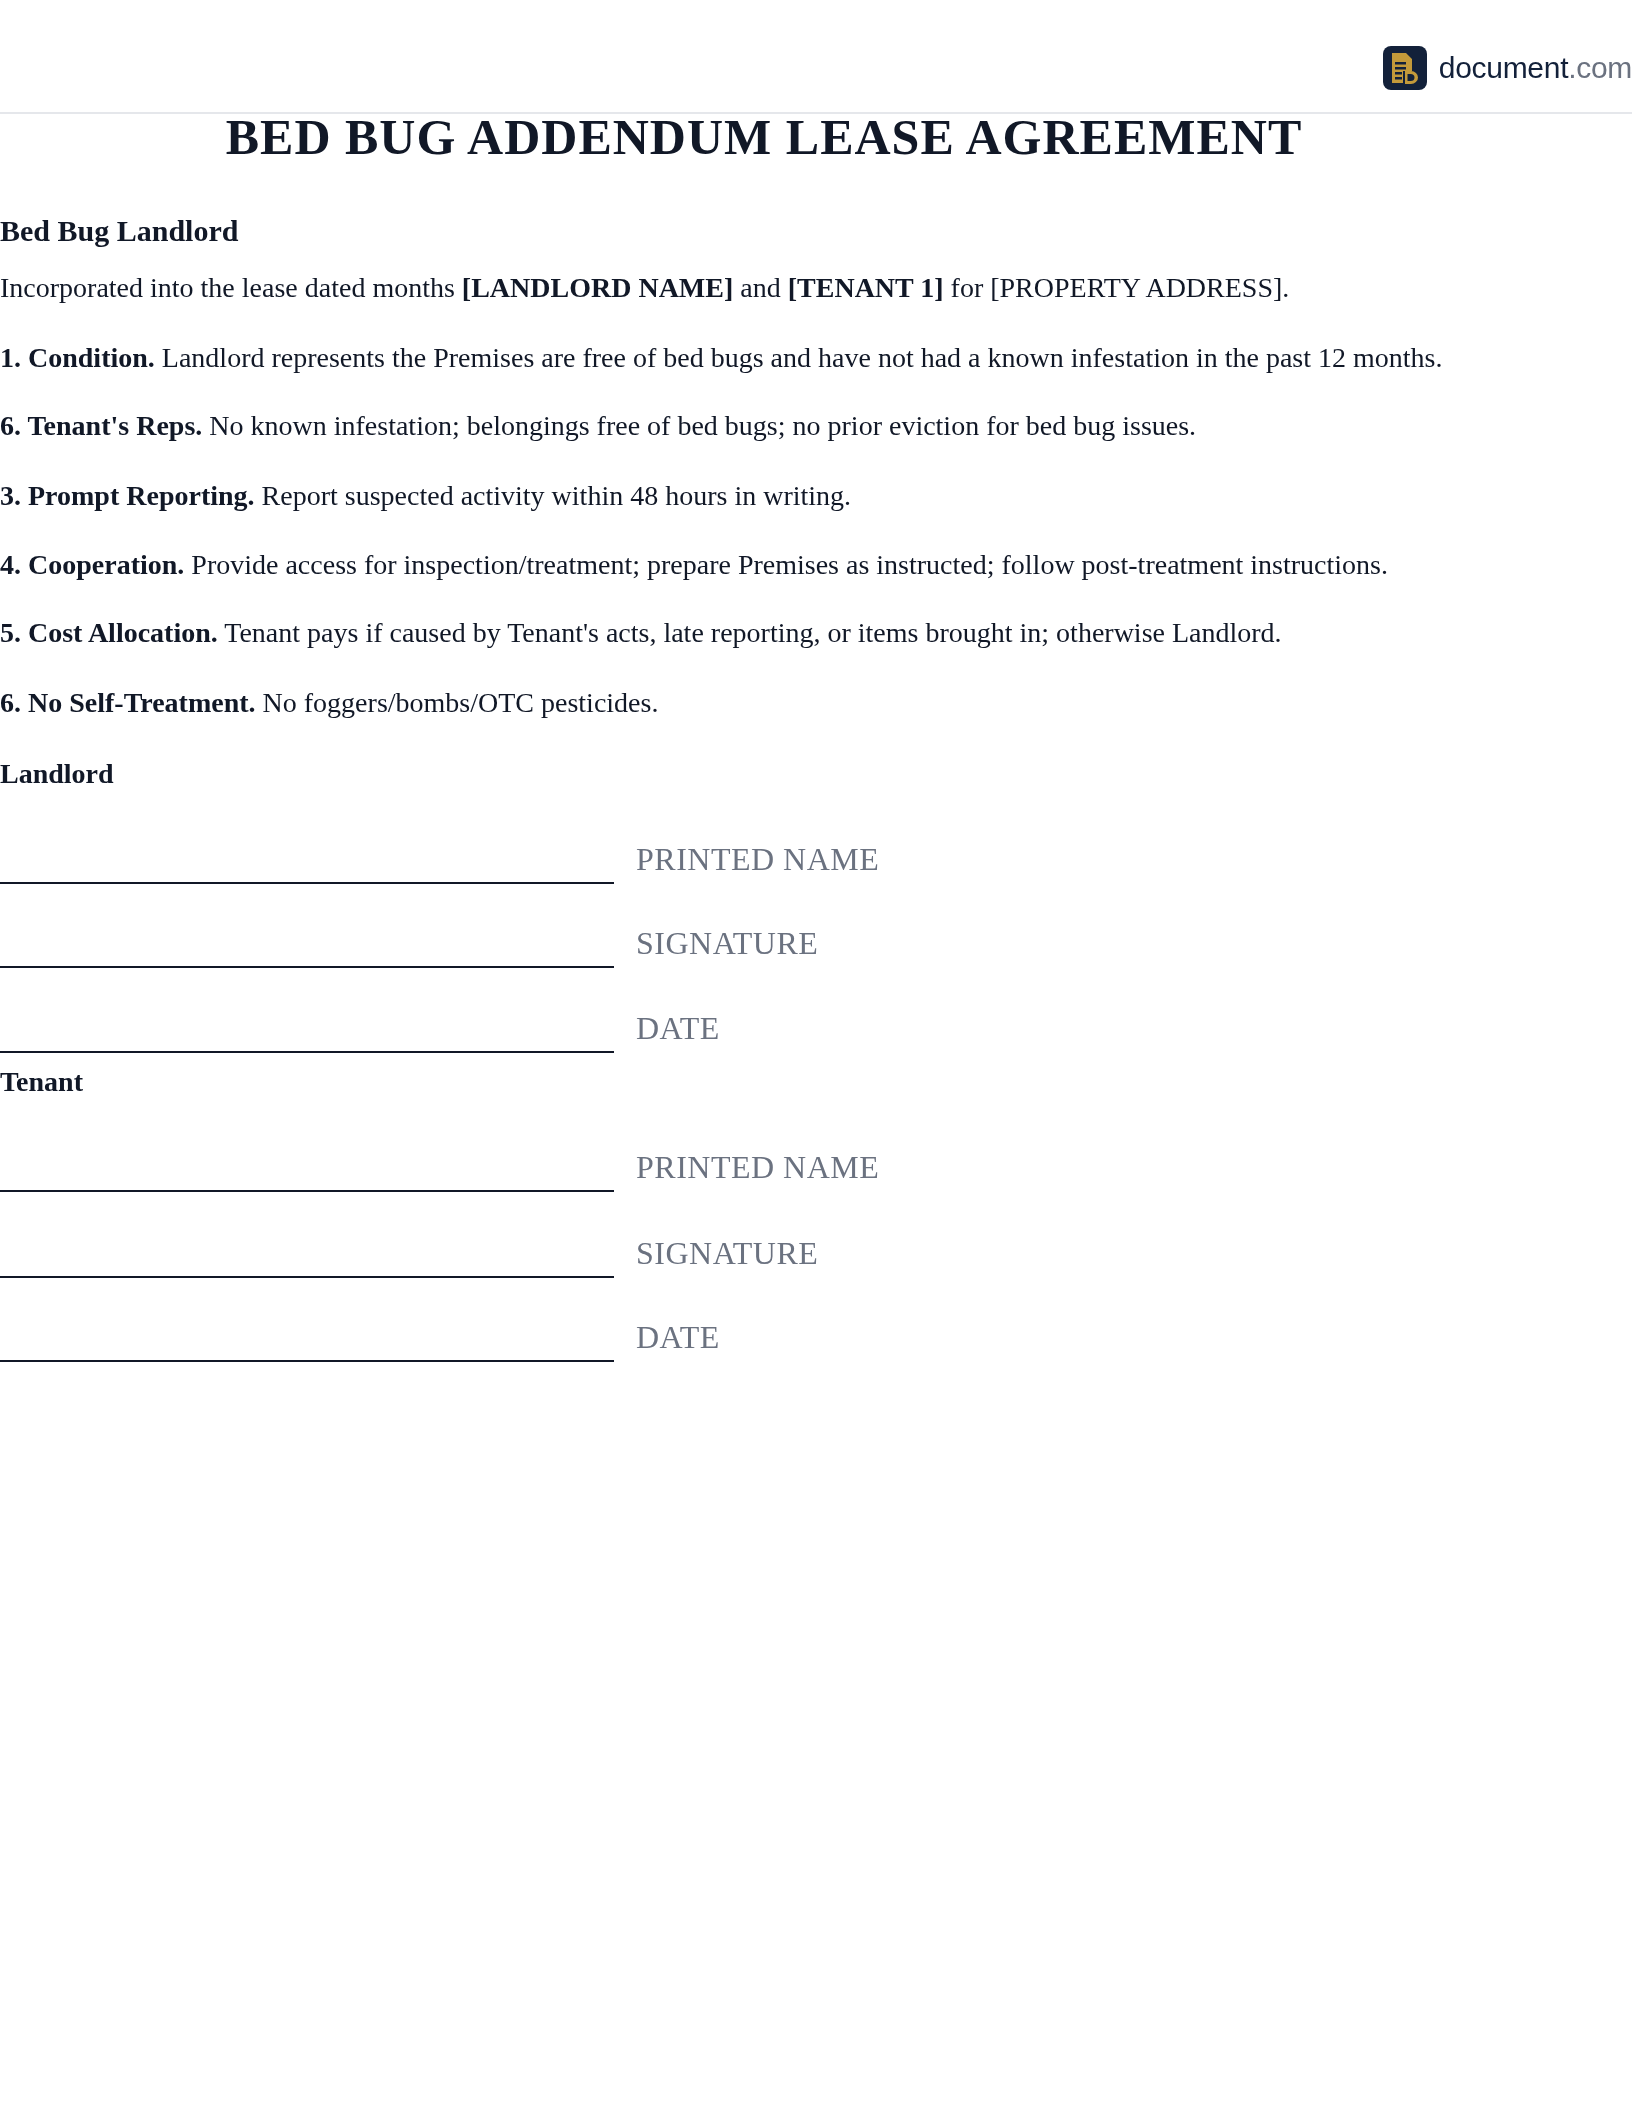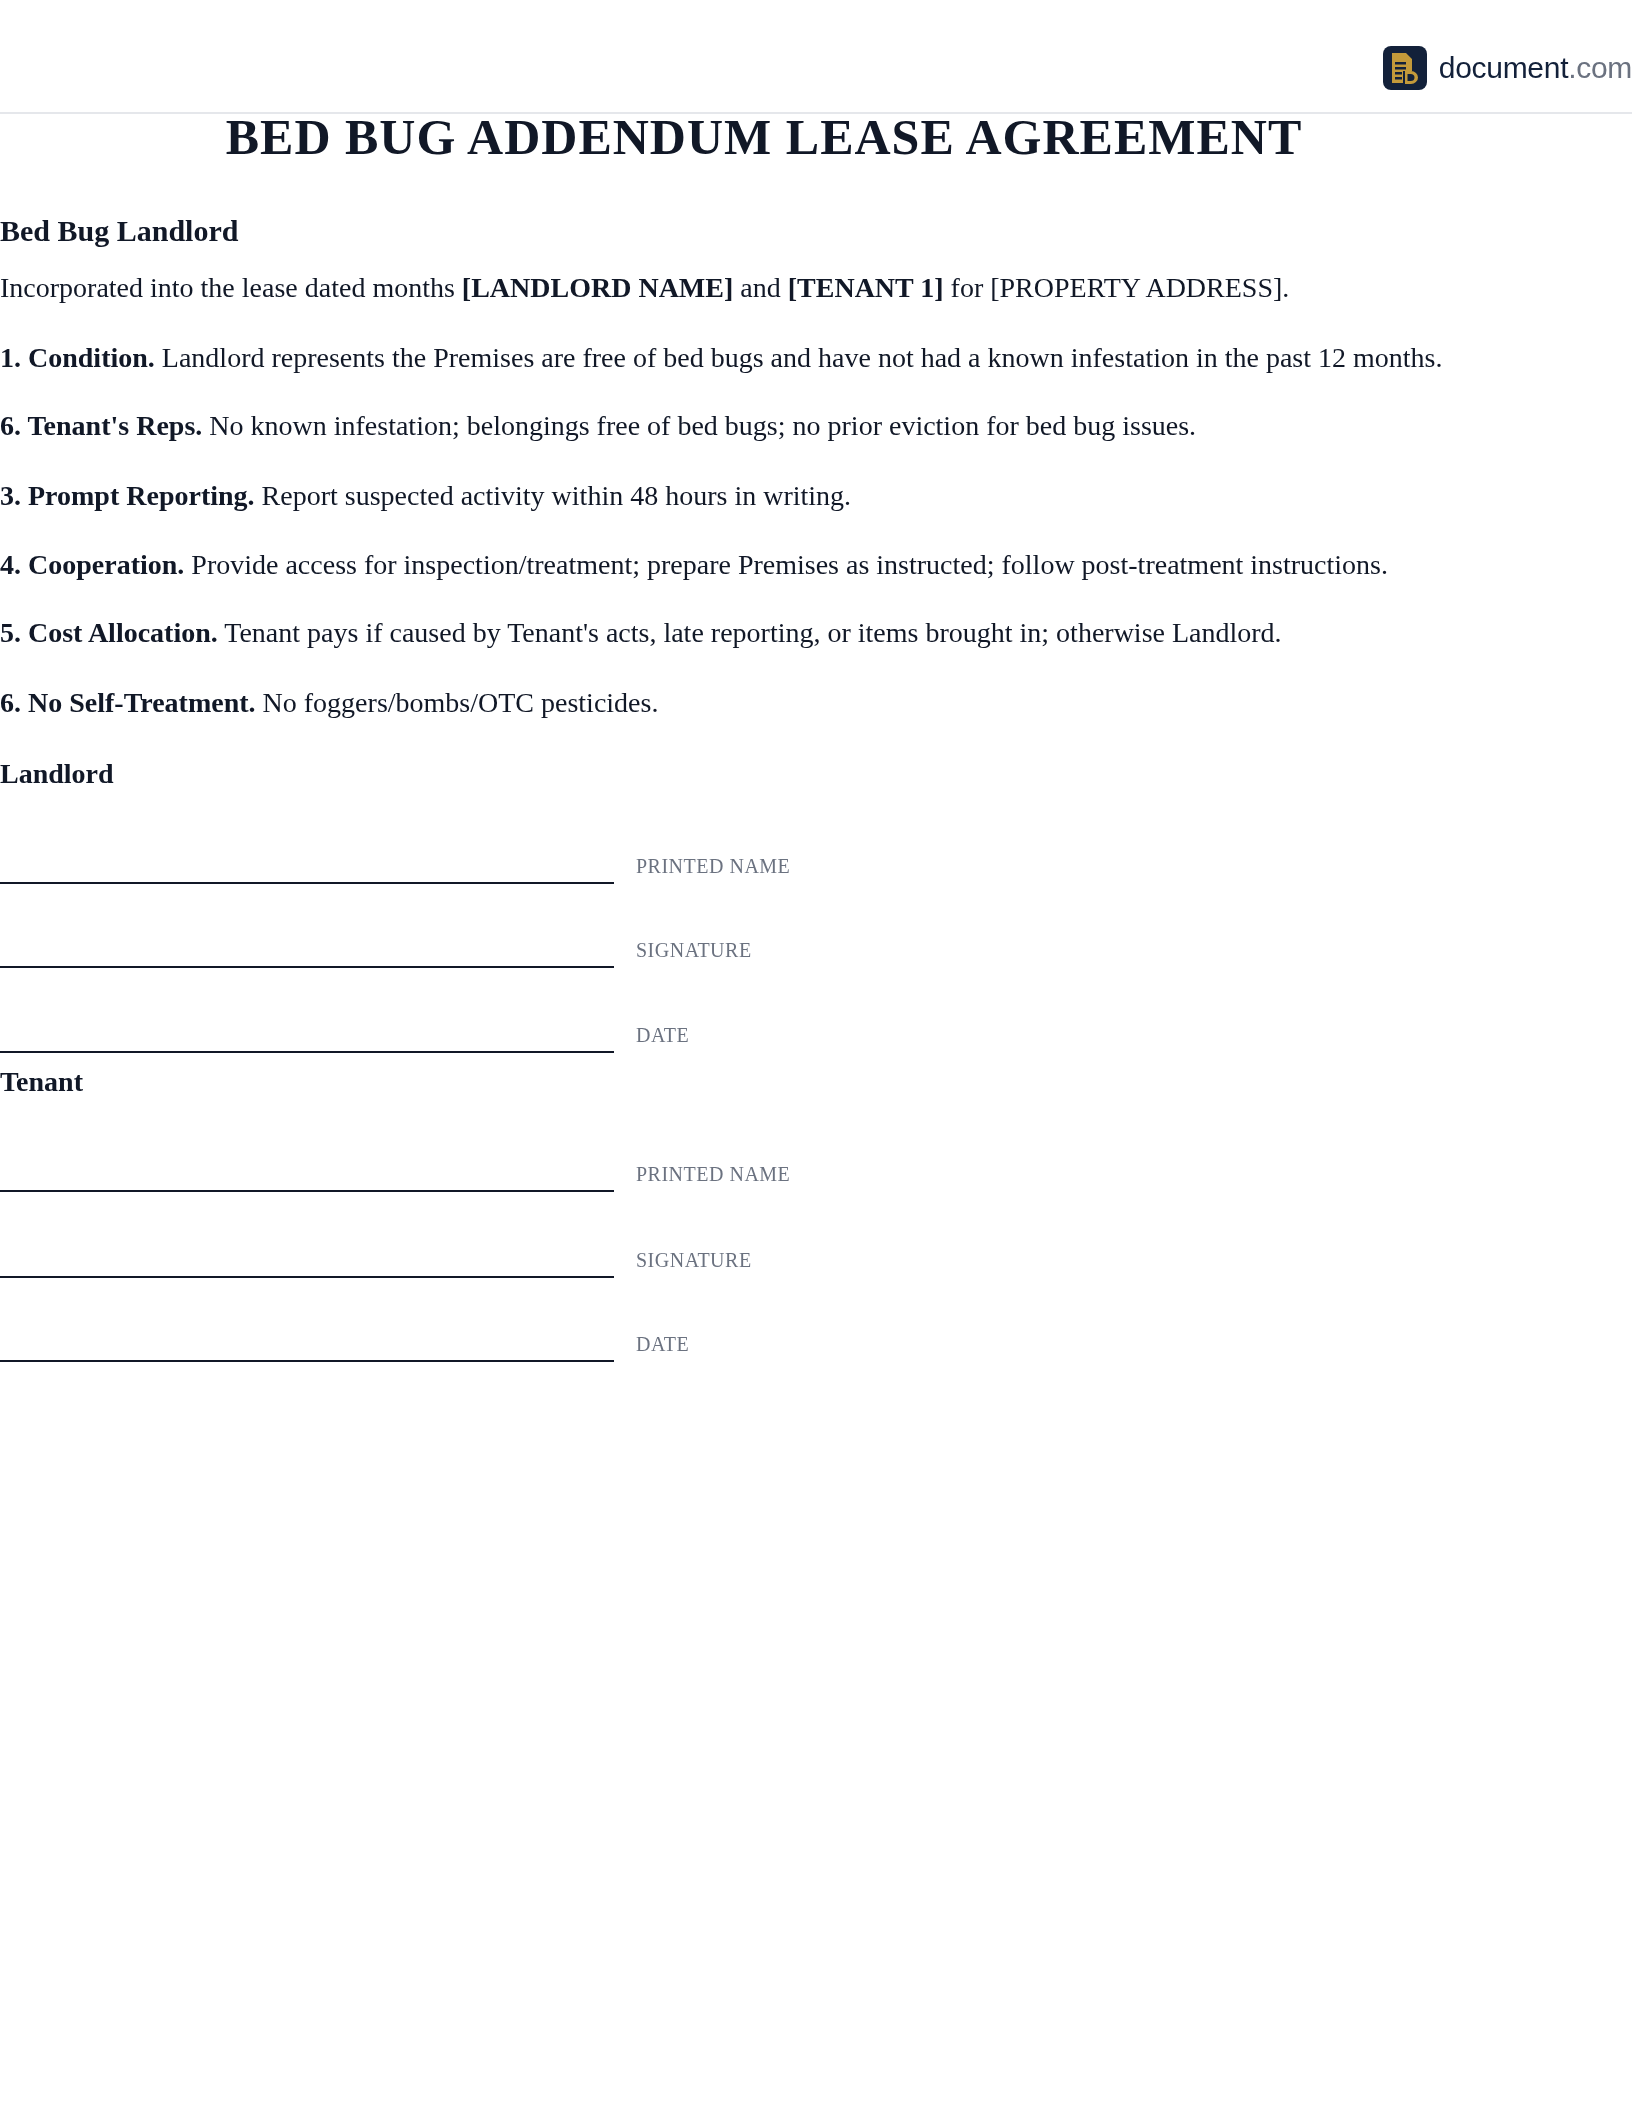--- a/index.html
+++ b/index.html
@@ -28,21 +28,21 @@
     .title {
       position: absolute; left: 0; top: 108px; width: 1528px; text-align: center;
       font-size: 50px; font-weight: bold; letter-spacing: 1px; margin: 0;
     }
     .h2 { font-size: 30px; font-weight: bold; margin: 0; position: absolute; left: 0; }
     .para { font-size: 28px; position: absolute; left: 0; white-space: nowrap; margin: 0; }
     .para b { font-weight: bold; }
     .sig-row { position: absolute; left: 0; width: 900px; height: 40px; }
     .sig-line { position: absolute; left: 0; bottom: 0; width: 614px; height: 0; border-bottom: 2px solid #111827; }
     .sig-label {
-      position: absolute; left: 636px; bottom: 6px; font-size: 20px; color: #6b7280;
+      position: absolute; left: 636px; bottom: 6px; font-size: 32px; color: #6b7280;
       letter-spacing: 0.5px; white-space: nowrap;
     }
   </style>
 </head>
 <body>
 
 <div class="topbar">
   <div class="brand">
     <div class="brand-logo">
       <svg width="32" height="34" viewBox="0 0 32 34">

